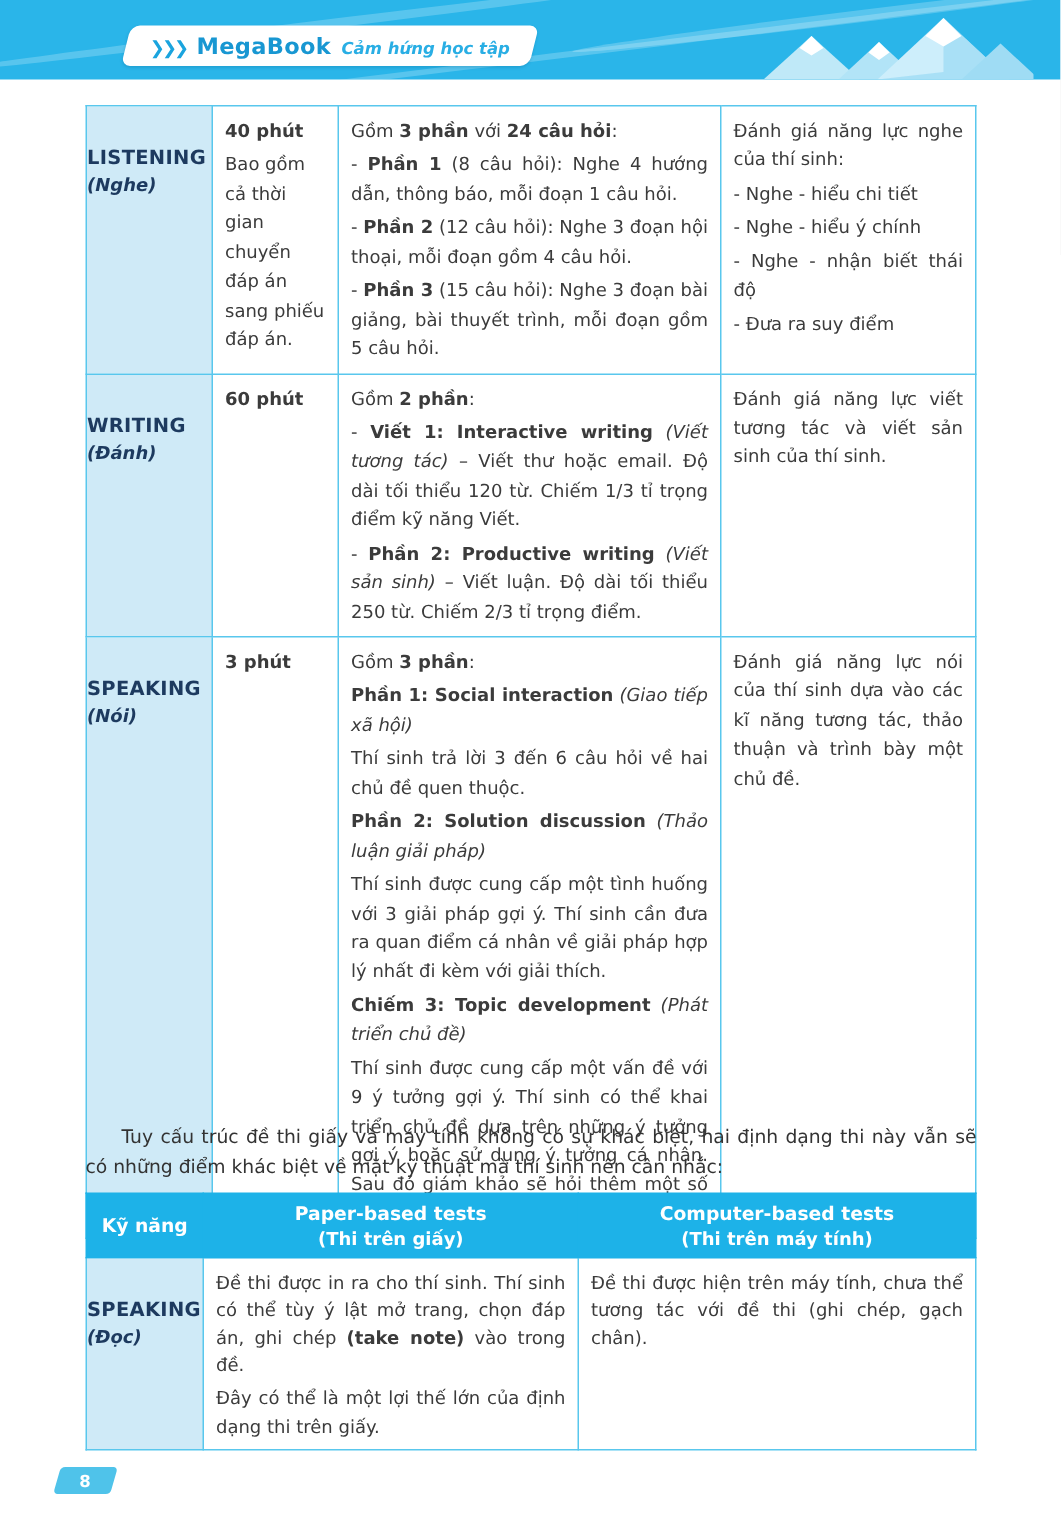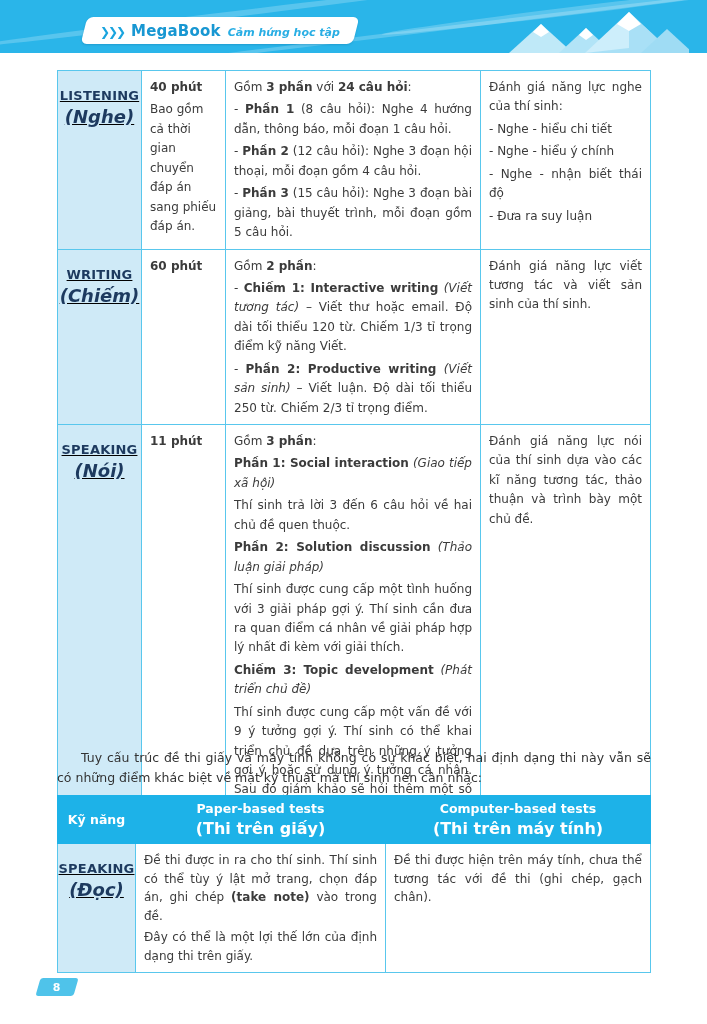--- a/index.html
+++ b/index.html
@@ -18,36 +18,36 @@
   .logo-text { color:#1897d2; font-weight:bold; font-size:15px; letter-spacing:0.2px; }
   .logo-tagline { color:#29aee4; font-style:italic; font-weight:bold; font-size:11px; }
   .mountains { position:absolute; right:18px; bottom:0; }
 
   
   table { border-collapse:collapse; table-layout:fixed; }
   td { border:1px solid #59c7ed; vertical-align:top; overflow:hidden; }
   .exam-table { position:absolute; left:57px; top:70px; width:593px; }
   .cmp-table  { position:absolute; left:57px; top:795px; width:593px; }
 
-  .skill-cell { background:#cfeaf7; text-align:center; padding-top:17px;text-decoration:underline; }
+  .skill-cell { background:#cfeaf7; padding-top:27px; }
   .skill-label { font-weight:bold; font-size:13px; color:#1d3a5f; letter-spacing:0.2px; }
-  .skill-sub { font-style:italic; font-weight:600; font-size:18px; color:#1d3a5f; margin-top:3px; }
+  .skill-sub { font-style:italic; font-weight:600; font-size:12px; color:#1d3a5f; margin-top:3px; }
 
   .cell-rich { padding:7px 8px 6px; font-size:12px; line-height:1.62; color:#3b3b3b; }
   .rt-par { text-align:justify; }
   .rt-par + .rt-par { margin-top:3px; }
   .dur .rt-par { text-align:left; }
   .b { font-weight:bold; }
   .i { font-style:italic; }
 
   .intro { position:absolute; left:57px; top:748px; width:594px; font-size:12.5px; line-height:1.6; color:#333333; text-align:justify; text-indent:24px; }
 
   .cmp-table .hdr td { background:#1db2e8; border-color:#1db2e8; color:#ffffff; text-align:center; vertical-align:middle; padding:4px 2px; }
   .hdr-l1 { font-weight:bold; font-size:12.5px; line-height:1.4; }
-  .hdr-l2 { font-weight:bold; font-size:16px; line-height:1.35; }
+  .hdr-l2 { font-weight:bold; font-size:12px; line-height:1.35; }
   .cmp-table .cell-rich { font-size:12px; line-height:1.55; }
 
   
   .page-badge { position:absolute; left:38px; top:978px; width:38px; height:18px; background:#4fc3ea; transform:skewX(-16deg); border-radius:3px; display:flex; align-items:center; justify-content:center; }
   .page-badge span { transform:skewX(16deg); color:#ffffff; font-size:11px; font-weight:bold; }
 </style>
 </head>
 <body>
 
 <div class="page">
@@ -101,55 +101,55 @@
               <div class="rt-par"><span>- </span><span class="b">Phần 2</span><span> (12 câu hỏi): Nghe 3 đoạn hội thoại, mỗi đoạn gồm 4 câu hỏi.</span></div>
               <div class="rt-par"><span>- </span><span class="b">Phần 3</span><span> (15 câu hỏi): Nghe 3 đoạn bài giảng, bài thuyết trình, mỗi đoạn gồm 5 câu hỏi.</span></div>
             </div>
           </td>
       <td>
             <div class="cell-rich">
               <div class="rt-par"><span>Đánh giá năng lực nghe của thí sinh:</span></div>
               <div class="rt-par"><span>- Nghe - hiểu chi tiết</span></div>
               <div class="rt-par"><span>- Nghe - hiểu ý chính</span></div>
               <div class="rt-par"><span>- Nghe - nhận biết thái độ</span></div>
-              <div class="rt-par"><span>- Đưa ra suy luận</span></div>
+              <div class="rt-par"><span>- Đưa ra suy điểm</span></div>
             </div>
           </td>
     </tr>
     <tr style="height:147px">
       <td class="skill-cell">
         <div class="skill-label">WRITING</div>
-        <div class="skill-sub">(Chiếm)</div>
+        <div class="skill-sub">(Đánh)</div>
       </td>
       <td>
             <div class="cell-rich dur">
               <div class="rt-par"><span class="b">60 phút</span></div>
             </div>
           </td>
       <td>
             <div class="cell-rich">
               <div class="rt-par"><span>Gồm </span><span class="b">2 phần</span><span>:</span></div>
-              <div class="rt-par"><span>- </span><span class="b">Chiếm 1: Interactive writing</span><span> </span><span class="i">(Viết tương tác)</span><span> – Viết thư hoặc email. Độ dài tối thiểu 120 từ. Chiếm 1/3 tỉ trọng điểm kỹ năng Viết.</span></div>
+              <div class="rt-par"><span>- </span><span class="b">Viết 1: Interactive writing</span><span> </span><span class="i">(Viết tương tác)</span><span> – Viết thư hoặc email. Độ dài tối thiểu 120 từ. Chiếm 1/3 tỉ trọng điểm kỹ năng Viết.</span></div>
               <div class="rt-par"><span>- </span><span class="b">Phần 2: Productive writing</span><span> </span><span class="i">(Viết sản sinh)</span><span> – Viết luận. Độ dài tối thiểu 250 từ. Chiếm 2/3 tỉ trọng điểm.</span></div>
             </div>
           </td>
       <td>
             <div class="cell-rich">
               <div class="rt-par"><span>Đánh giá năng lực viết tương tác và viết sản sinh của thí sinh.</span></div>
             </div>
           </td>
     </tr>
     <tr style="height:364px">
       <td class="skill-cell">
         <div class="skill-label">SPEAKING</div>
         <div class="skill-sub">(Nói)</div>
       </td>
       <td>
             <div class="cell-rich dur">
-              <div class="rt-par"><span class="b">11 phút</span></div>
+              <div class="rt-par"><span class="b">3 phút</span></div>
             </div>
           </td>
       <td>
             <div class="cell-rich">
               <div class="rt-par"><span>Gồm </span><span class="b">3 phần</span><span>:</span></div>
               <div class="rt-par"><span class="b">Phần 1: Social interaction</span><span> </span><span class="i">(Giao tiếp xã hội)</span></div>
               <div class="rt-par"><span>Thí sinh trả lời 3 đến 6 câu hỏi về hai chủ đề quen thuộc.</span></div>
               <div class="rt-par"><span class="b">Phần 2: Solution discussion</span><span> </span><span class="i">(Thảo luận giải pháp)</span></div>
               <div class="rt-par"><span>Thí sinh được cung cấp một tình huống với 3 giải pháp gợi ý. Thí sinh cần đưa ra quan điểm cá nhân về giải pháp hợp lý nhất đi kèm với giải thích.</span></div>
               <div class="rt-par"><span class="b">Chiếm 3: Topic development</span><span> </span><span class="i">(Phát triển chủ đề)</span></div>

